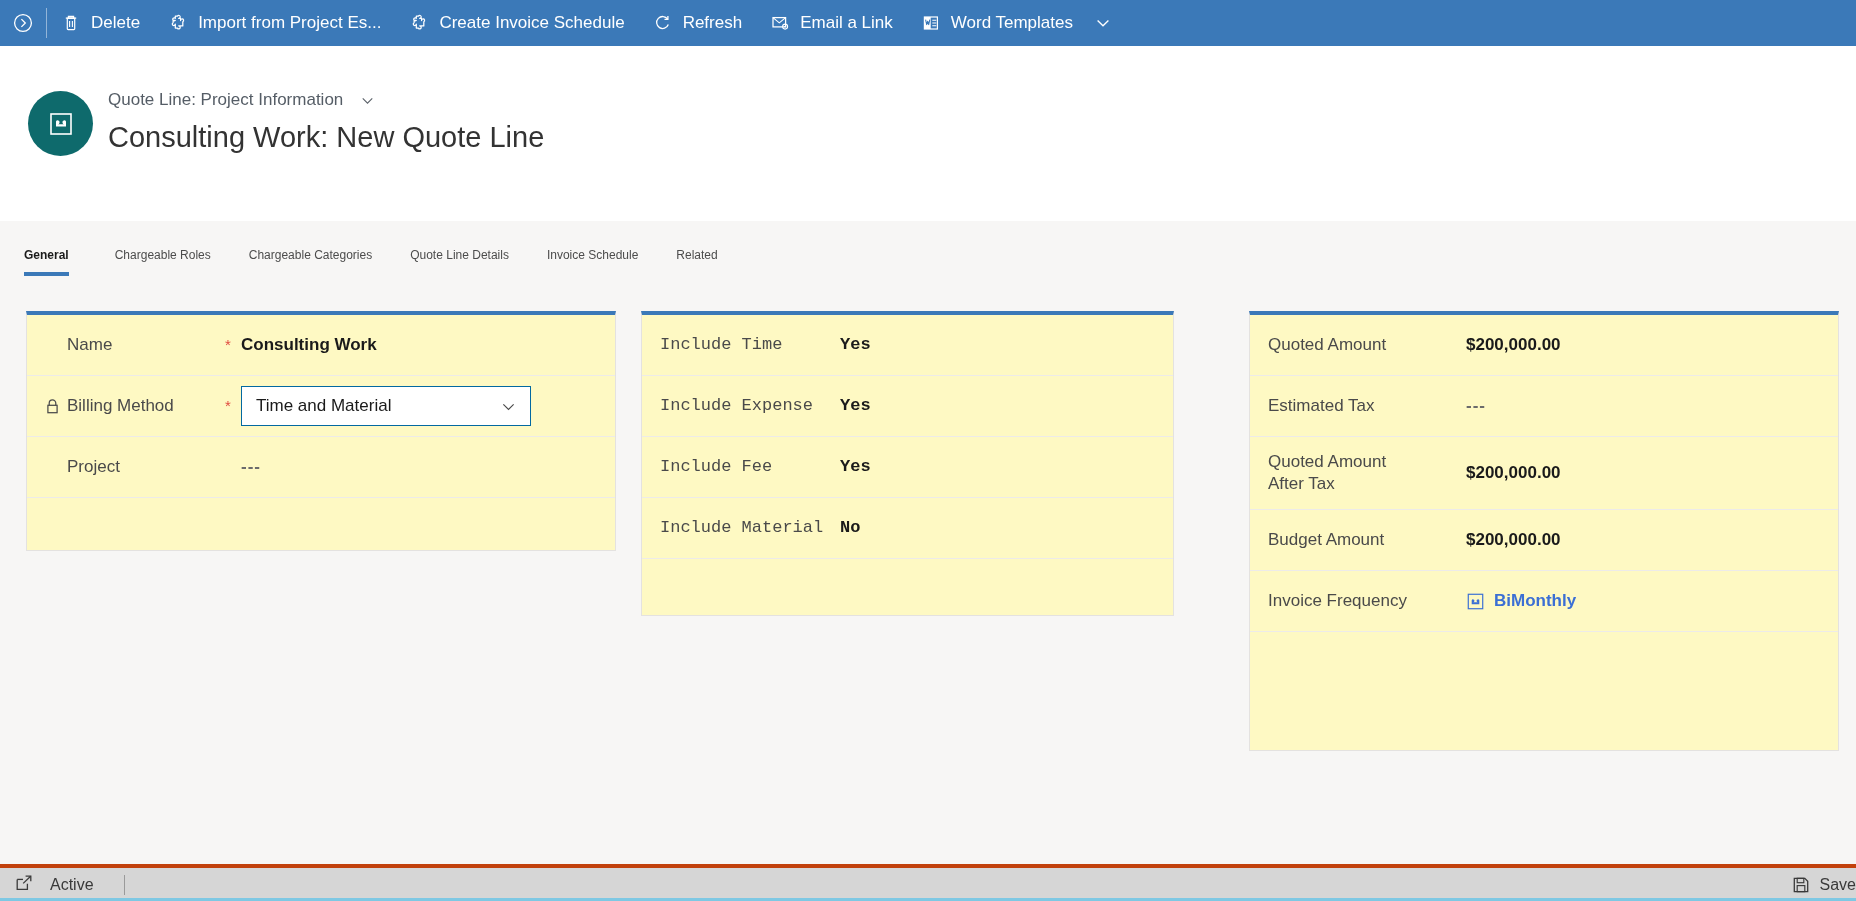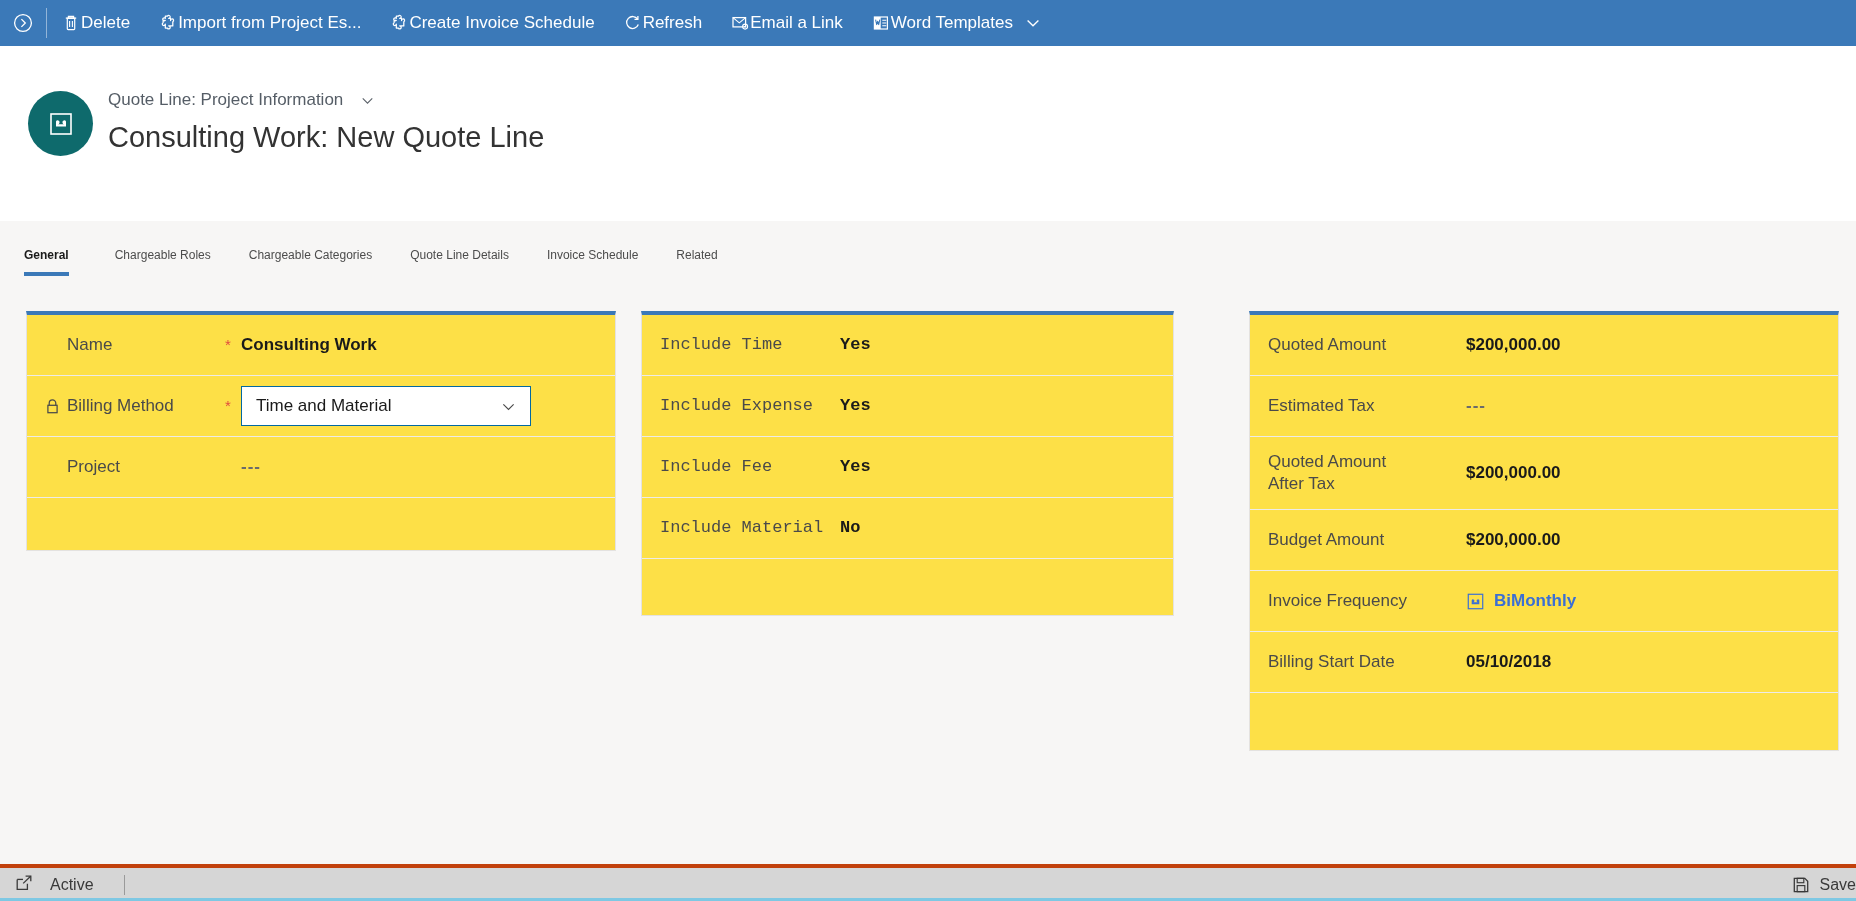--- a/index.html
+++ b/index.html
@@ -23,21 +23,21 @@
   .cmd-expand {
     width:46px; height:46px;
     display:flex; align-items:center; justify-content:center;
     flex:0 0 auto;
   }
   .cmd-sep {
     width:1px; height:30px; background:rgba(255,255,255,.45);
     flex:0 0 auto;
   }
   .cmd-btn {
-    display:flex; align-items:center; 
+    display:flex; align-items:center; gap:10px;
     height:46px; padding:0 14px;
     font-size:17px; white-space:nowrap;
     flex:0 0 auto;
     cursor:default;
   }
   .cmd-btn:first-of-type { padding-left:18px; }
   .cmd-ico { width:20px; height:20px; display:block; flex:0 0 auto; }
   .cmd-chev { margin-left:10px; display:block; }
 
   
@@ -85,21 +85,21 @@
     content:""; position:absolute;
     left:0; right:19px; bottom:0; height:4px;
     background:#3b79b8;
   }
   .tab:first-child.active::after { left:0; right:19px; }
 
   
   #cards { position:absolute; top:90px; left:0; width:100%; }
   .card {
     position:absolute;
-    background:#fde047;
+    background:#fef9c3;
     border:1px solid #e4e2e0;
     border-top:4px solid #3b79b8;
   }
   #card-general  { left:26px;   top:0;  width:590px;  height:240px; }
   #card-includes { left:641px;  top:0;  width:533px;  height:305px;font-family:Liberation Mono, monospace; }
   #card-amounts  { left:1249px; top:0;  width:590px;  height:440px; }
 
   .field-row {
     display:flex; align-items:center;
     min-height:61px;
@@ -379,24 +379,20 @@
         <span class="field-label lbl-col-wide">Invoice Frequency</span>
         <span class="field-value link">
           <svg width="19" height="19" viewBox="0 0 20 20">
             <rect x="2.4" y="2.4" width="15.2" height="15.2" fill="none" stroke="#3b6fd4" stroke-width="1.25"></rect>
             <path d="M6 8.6 a1.5 1.5 0 1 1 1.3 2.1 h5.4 a1.5 1.5 0 1 1 1.3-2.1 v4.2 H6 Z" fill="#3b6fd4"></path>
           </svg>
           <span>BiMonthly</span>
         </span>
       </div>
 
-      <div class="field-row">
-        <span class="field-label lbl-col-wide">Billing Start Date</span>
-        <span class="field-value">05/10/2018</span>
-      </div>
 
       <div class="field-row field-filler-short"></div>
     </section>
 
   </div>
 </div>
 
 <div id="status-bar">
   <div id="status-left">
     <span>

